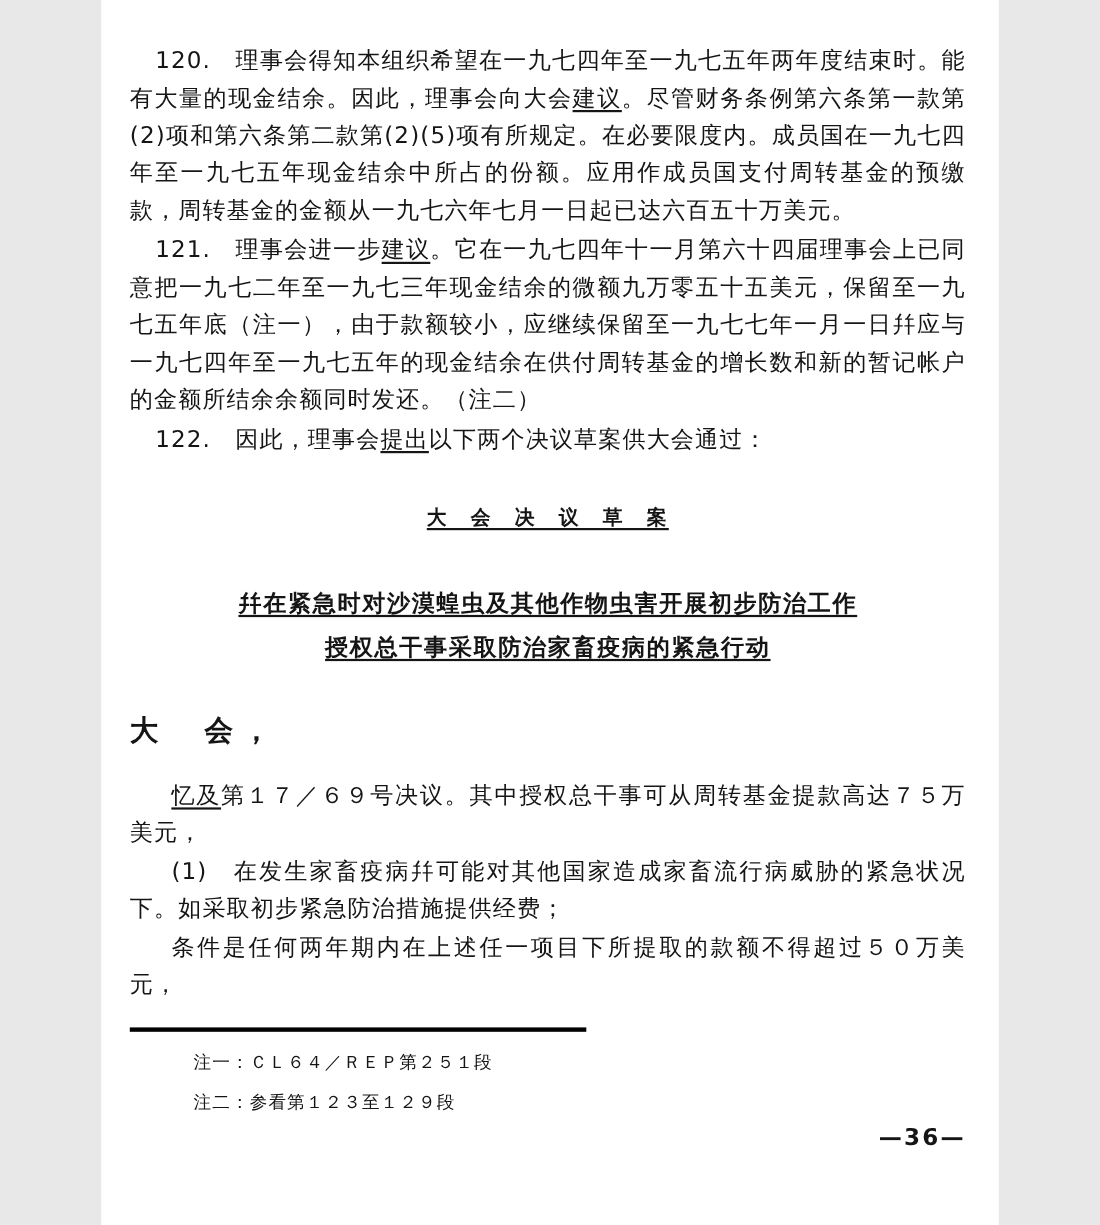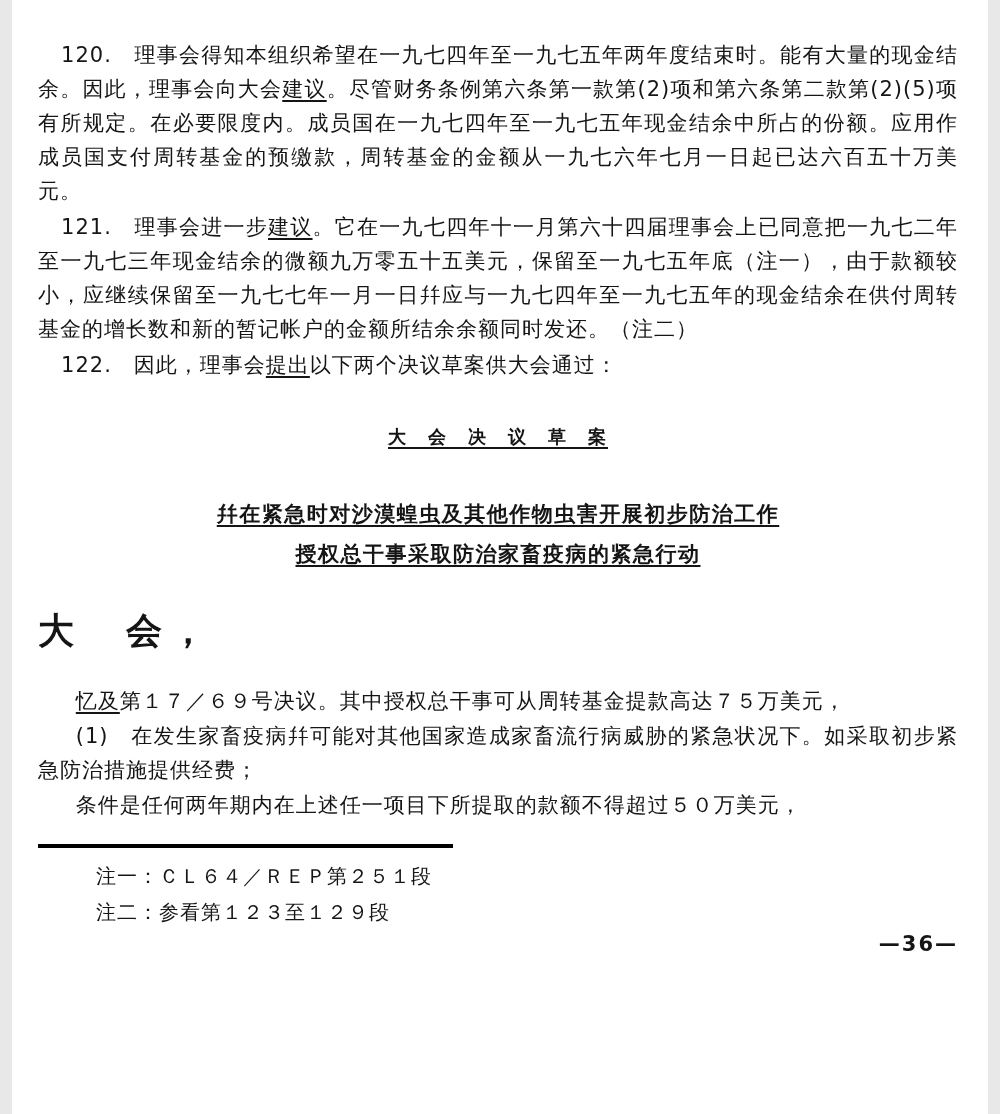--- a/index.html
+++ b/index.html
@@ -3,21 +3,21 @@
 <meta charset="utf-8">
 <style>
   html, body {
     margin: 0;
     padding: 0;
     background: #e8e8e8;
     font-family: "DejaVu Sans", sans-serif;
   }
   .page {
     position: relative;
-    width: 976px;
+    width: 816px;
     height: 1114px;
     margin: 0 auto;
     background: #ffffff;
     color: #151515;
     box-sizing: border-box;
     padding: 38px 30px 20px 26px;
     overflow: hidden;
   }
   .para {
     margin: 0 0 2px 0;
@@ -43,36 +43,36 @@
     margin: 40px 0 0 0;
     text-align: center;
   }
   .res-sub {
     font-size: 21px;
     font-weight: bold;
     letter-spacing: 1.5px;
     line-height: 40px;
   }
   .salutation {
-    margin: 40px 0 36px 0;
-    font-size: 36px;
+    margin: 40px 0 24px 0;
+    font-size: 26px;
     font-weight: bold;
     letter-spacing: 8px;
     line-height: 34px;
   }
   .body-block .para { margin-bottom: 1px; }
   .footnote-rule {
     margin: 22px 0 10px 0;
     width: 415px;
     border-top: 4px solid #000;
     height: 0;
   }
   .footnote {
     padding-left: 58px;
-    font-size: 20px;
+    font-size: 16px;
     line-height: 36px;
     letter-spacing: 1px;
     font-weight: 500;
   }
   .page-number {
     margin-top: 2px;
     text-align: right;
     font-size: 21px;
     font-weight: bold;
     letter-spacing: 2px;

